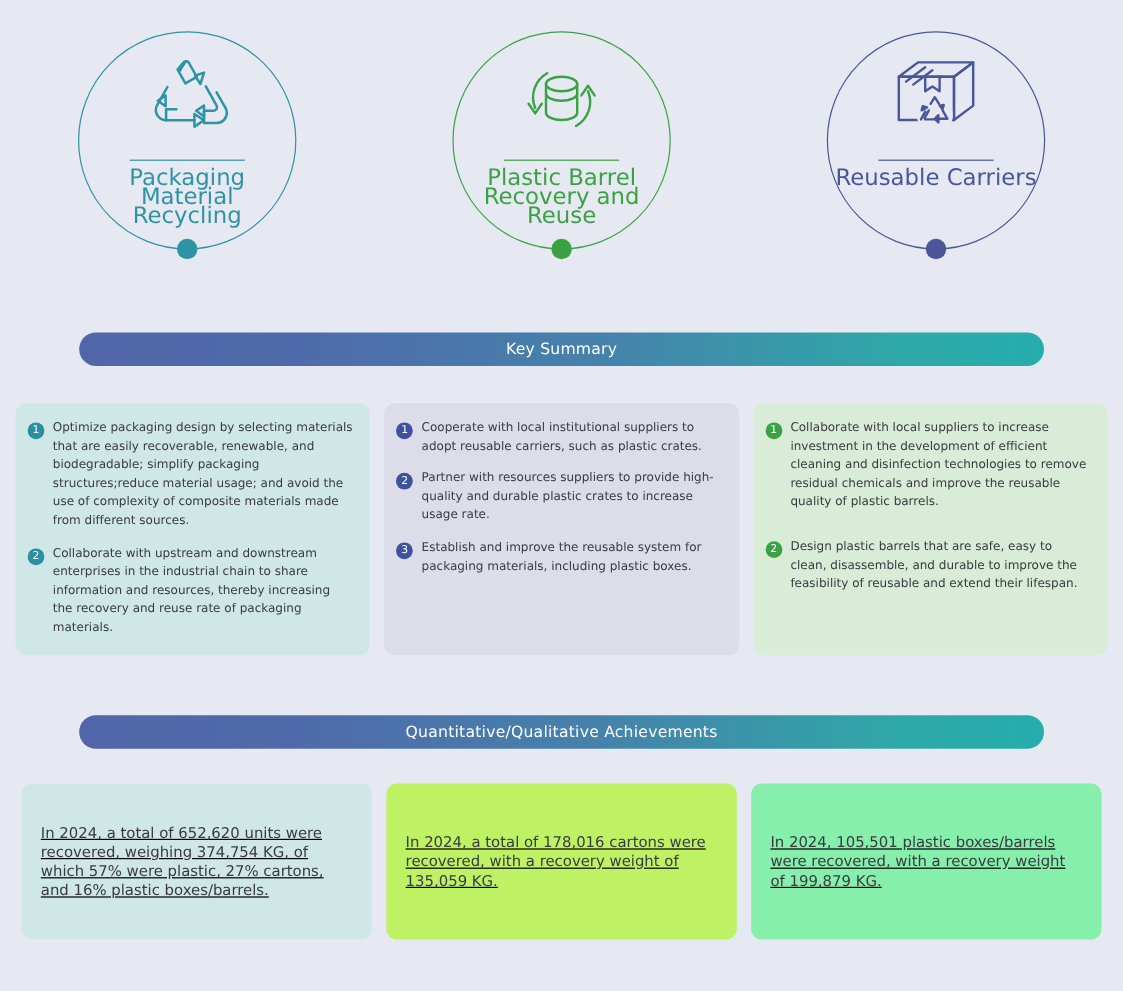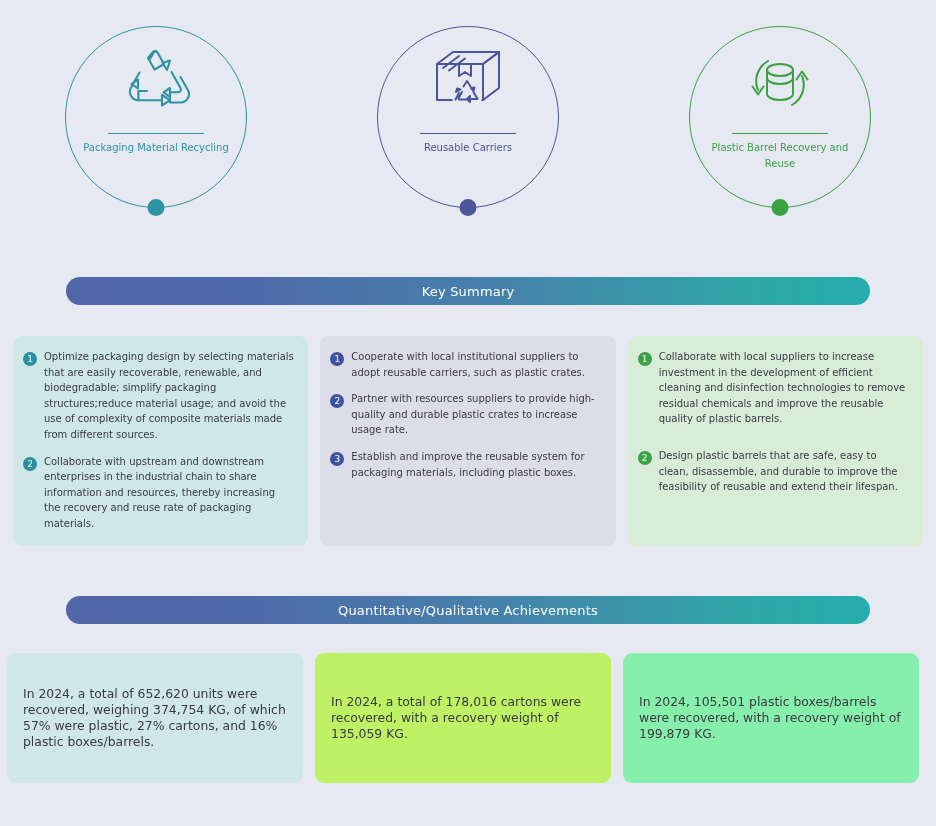--- a/index.html
+++ b/index.html
@@ -35,21 +35,21 @@
     height:96px;display:flex;align-items:center;justify-content:center;
     margin-top:8px;
   }
   .divider{
     width:96px;height:0;border-top:1.2px solid #2e93a3;margin:2px 0 6px 0;
   }
   .divider.indigo{border-top-color:#4a5699;}
   .divider.green{border-top-color:#3ba244;}
 
   .circle-label{
-    font-size:10px;line-height:16px;text-align:center;width:168px;
+    font-size:19px;line-height:16px;text-align:center;width:168px;
     color:#2e93a3;
   }
   .circle-label.indigo{color:#4a5699;}
   .circle-label.green{color:#3ba244;}
 
   .dot{
     position:absolute;bottom:-9px;left:50%;transform:translateX(-50%);
     width:17px;height:17px;border-radius:50%;background:#2e93a3;
   }
   .dot.indigo{background:#4a5699;}
@@ -91,21 +91,21 @@
   .badge.indigo{background:#3f52a0;}
   .badge.green{background:#3ba244;}
   .item-text{
     font-size:10px;line-height:15.6px;color:#3a3a40;
   }
   .card.green .item{margin-bottom:21px;}
 
   
   .stats{
     position:absolute;left:0;top:653px;width:936px;
-    display:flex;gap:12px;padding:0 7px;box-sizing:border-box;
+    display:flex;gap:12px;padding:0 18px;box-sizing:border-box;text-decoration:underline;
   }
   .stat{
     width:296px;height:130px;box-sizing:border-box;border-radius:9px;
     padding:0 16px;display:flex;align-items:center;
   }
   .stat.teal{background:#cfe8e7;}
   .stat.indigo{background:#bef264;}
   .stat.green{background:#86efac;}
   .stat-text{font-size:12.4px;line-height:16px;color:#3a3a40;}
 </style>
@@ -124,20 +124,39 @@
           <path d="M52 38 L45.5 42.3 L52 47 Z"></path>
           <path d="M21.5 22.5 L13 37.5 C9.8 43.2 13.9 50.2 20.4 50.2 L44 50.2"></path>
           <path d="M44 45 L52 50.2 L44 55.5 Z"></path>
           <path d="M20 38.5 L13.5 34 L20 29.5 Z"></path>
           <path d="M20.4 50.2 L20.4 41 L29 41"></path>
         </svg>
       </div>
       <div class="divider"></div>
       <div class="circle-label">Packaging Material Recycling</div>
       <div class="dot"></div>
+    </div>
+  </div>
+
+  <div class="circle-wrap">
+    <div class="circle green">
+      <div class="icon-box">
+        <svg width="84" height="70" viewBox="0 0 84 70" fill="none" stroke="#3ba244" stroke-width="2" stroke-linejoin="round" stroke-linecap="round">
+          <ellipse cx="42" cy="22" rx="13" ry="6"></ellipse>
+          <path d="M29 22 L29 46 A13 6 0 0 0 55 46 L55 22"></path>
+          <path d="M29 30 A13 6 0 0 0 55 30"></path>
+          <path d="M20 42 A23 23 0 0 1 30 13"></path>
+          <path d="M14.5 38.5 L20 46.5 L25.5 38.5"></path>
+          <path d="M64 28 A23 23 0 0 1 54 57"></path>
+          <path d="M58.5 31.5 L64 23.5 L69.5 31.5"></path>
+        </svg>
+      </div>
+      <div class="divider green"></div>
+      <div class="circle-label green">Plastic Barrel Recovery and Reuse</div>
+      <div class="dot green"></div>
     </div>
   </div>
 
   <div class="circle-wrap">
     <div class="circle indigo">
       <div class="icon-box">
         <svg width="78" height="70" viewBox="0 0 78 70" fill="none" stroke="#4a5699" stroke-width="2" stroke-linejoin="round" stroke-linecap="round">
           <path d="M8 16 L24 4 L70 4 L54 16 Z"></path>
           <path d="M8 16 L8 52 L54 52 L54 16 Z"></path>
           <path d="M54 16 L70 4 L70 40 L54 52 Z"></path>
@@ -151,39 +170,20 @@
           <path d="M31.5 41.5 L28 40.5 L27 44 Z"></path>
           <path d="M42 40 L45.5 39.5 L44.5 43 Z"></path>
           <path d="M30 51.5 L41 51.5"></path>
         </svg>
       </div>
       <div class="divider indigo"></div>
       <div class="circle-label indigo">Reusable Carriers</div>
       <div class="dot indigo"></div>
     </div>
   </div>
-
-  <div class="circle-wrap">
-    <div class="circle green">
-      <div class="icon-box">
-        <svg width="84" height="70" viewBox="0 0 84 70" fill="none" stroke="#3ba244" stroke-width="2" stroke-linejoin="round" stroke-linecap="round">
-          <ellipse cx="42" cy="22" rx="13" ry="6"></ellipse>
-          <path d="M29 22 L29 46 A13 6 0 0 0 55 46 L55 22"></path>
-          <path d="M29 30 A13 6 0 0 0 55 30"></path>
-          <path d="M20 42 A23 23 0 0 1 30 13"></path>
-          <path d="M14.5 38.5 L20 46.5 L25.5 38.5"></path>
-          <path d="M64 28 A23 23 0 0 1 54 57"></path>
-          <path d="M58.5 31.5 L64 23.5 L69.5 31.5"></path>
-        </svg>
-      </div>
-      <div class="divider green"></div>
-      <div class="circle-label green">Plastic Barrel Recovery and Reuse</div>
-      <div class="dot green"></div>
-    </div>
-  </div>
 </div>
 
 <div class="banner" id="banner-key">Key Summary</div>
 
 <div class="cards">
 
   <div class="card teal">
     <div class="item">
       <div class="badge teal">1</div>
       <div class="item-text">Optimize packaging design by selecting materials that are easily recoverable, renewable, and biodegradable; simplify packaging structures;reduce material usage; and avoid the use of complexity of composite materials made from different sources.</div>

